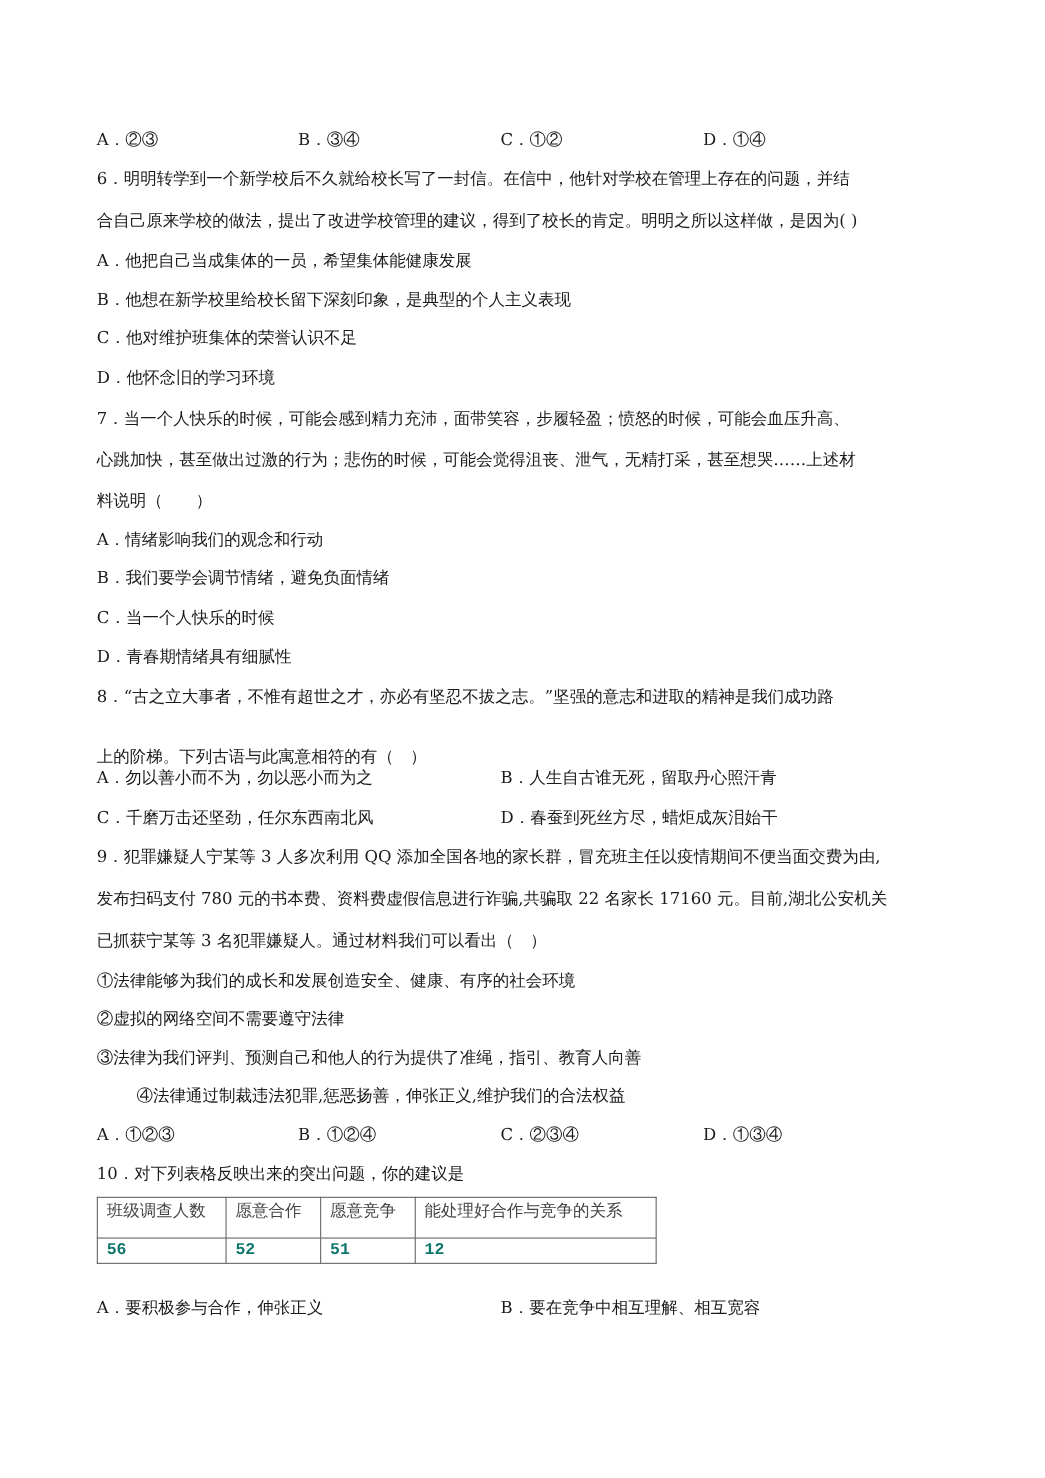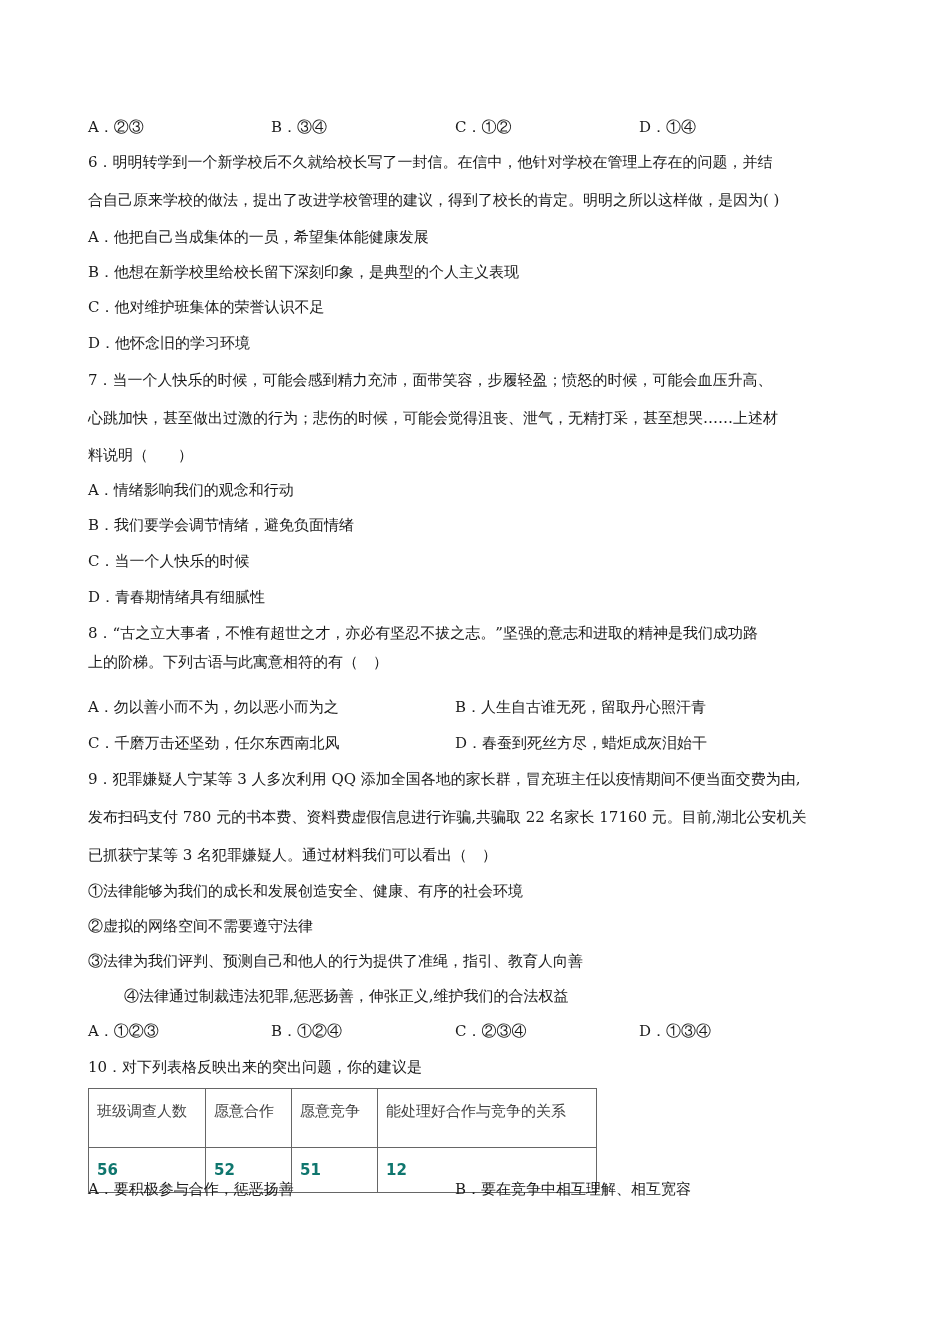--- a/index.html
+++ b/index.html
@@ -9,21 +9,21 @@
       color: #1a1a1a; font-size: 15px;
     }
     .line { position: absolute; left: 88px; white-space: nowrap; line-height: 20px; }
     .opt { position: absolute; white-space: nowrap; line-height: 20px; }
     table.survey {
       position: absolute; left: 88px; top: 1088px;
       border-collapse: collapse; font-family: "DejaVu Sans", "Liberation Sans", sans-serif;
       color: #444; font-size: 15px;
     }
     table.survey td {
-      border: 1.5px solid #666; padding: 13px 8px; vertical-align: top;
+      border: 1.5px solid #666; padding: 2px 8px; vertical-align: top; font-family: Liberation Mono, monospace;
     }
     table.survey tr.head td { height: 32px; }
     table.survey tr.vals td { height: 18px; font-weight: bold; color: #0f766e; }
   </style>
 </head>
 <body>
 
 <div class="opt" style="left:88px;top:117px;">A．②③</div>
 <div class="opt" style="left:271px;top:117px;">B．③④</div>
 <div class="opt" style="left:455px;top:117px;">C．①②</div>
@@ -38,21 +38,21 @@
 
 <div class="line" style="top:370px;">7．当一个人快乐的时候，可能会感到精力充沛，面带笑容，步履轻盈；愤怒的时候，可能会血压升高、</div>
 <div class="line" style="top:408px;">心跳加快，甚至做出过激的行为；悲伤的时候，可能会觉得沮丧、泄气，无精打采，甚至想哭……上述材</div>
 <div class="line" style="top:445px;">料说明（　　）</div>
 <div class="line" style="top:480px;text-align:center;">A．情绪影响我们的观念和行动</div>
 <div class="line" style="top:515px;">B．我们要学会调节情绪，避免负面情绪</div>
 <div class="line" style="top:551px;">C．当一个人快乐的时候</div>
 <div class="line" style="top:587px;">D．青春期情绪具有细腻性</div>
 
 <div class="line" style="top:623px;">8．“古之立大事者，不惟有超世之才，亦必有坚忍不拔之志。”坚强的意志和进取的精神是我们成功路</div>
-<div class="line" style="top:652px;">上的阶梯。下列古语与此寓意相符的有（　）</div>
+<div class="line" style="top:678px;">上的阶梯。下列古语与此寓意相符的有（　）</div>
 <div class="opt" style="left:88px;top:697px;">A．勿以善小而不为，勿以恶小而为之</div>
 <div class="opt" style="left:455px;top:697px;">B．人生自古谁无死，留取丹心照汗青</div>
 <div class="opt" style="left:88px;top:733px;">C．千磨万击还坚劲，任尔东西南北风</div>
 <div class="opt" style="left:455px;top:733px;">D．春蚕到死丝方尽，蜡炬成灰泪始干</div>
 
 <div class="line" style="top:769px;">9．犯罪嫌疑人宁某等 3 人多次利用 QQ 添加全国各地的家长群，冒充班主任以疫情期间不便当面交费为由,</div>
 <div class="line" style="top:807px;">发布扫码支付 780 元的书本费、资料费虚假信息进行诈骗,共骗取 22 名家长 17160 元。目前,湖北公安机关</div>
 <div class="line" style="top:845px;">已抓获宁某等 3 名犯罪嫌疑人。通过材料我们可以看出（　）</div>
 <div class="line" style="top:881px;">①法律能够为我们的成长和发展创造安全、健康、有序的社会环境</div>
 <div class="line" style="top:916px;">②虚拟的网络空间不需要遵守法律</div>
@@ -75,14 +75,14 @@
   </tr>
   <tr class="vals">
     <td>56</td>
     <td>52</td>
     <td>51</td>
     <td>12</td>
   </tr>
 </tbody>
   </table>
 
-<div class="opt" style="left:88px;top:1179px;">A．要积极参与合作，惩恶扬善</div>
+<div class="opt" style="left:88px;top:1179px;">A．要积极参与合作，伸张正义</div>
 <div class="opt" style="left:455px;top:1179px;">B．要在竞争中相互理解、相互宽容</div>
 
 </body></html>

